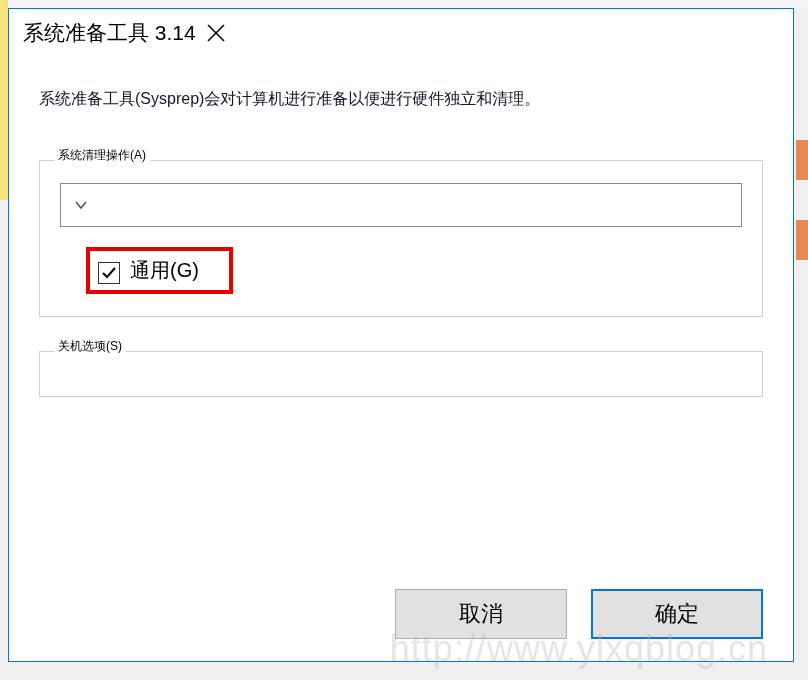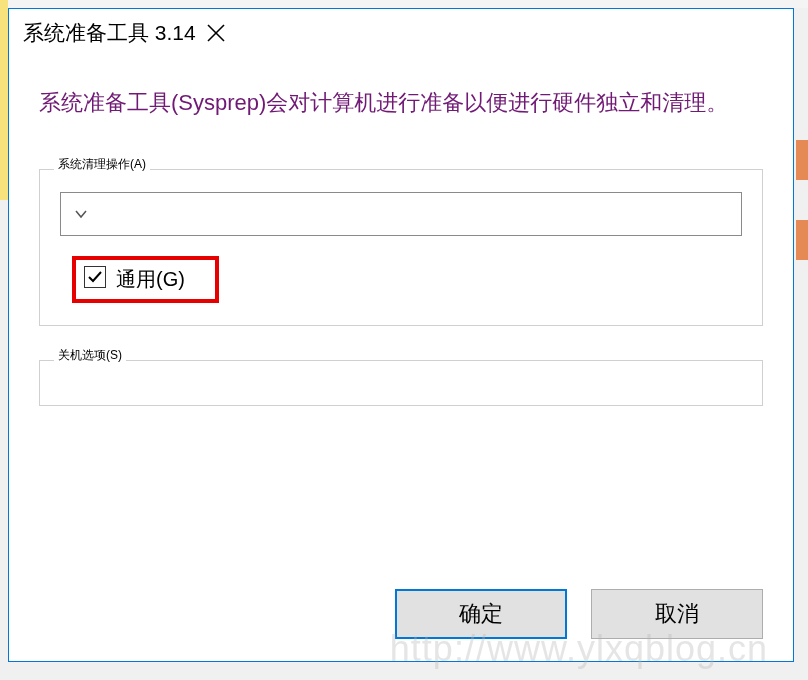--- a/index.html
+++ b/index.html
@@ -42,22 +42,22 @@
       cursor: pointer;
     }
     .close-btn svg { width: 20px; height: 20px; }
     .content {
       flex: 1;
       padding: 30px 30px 0 30px;
       display: flex;
       flex-direction: column;
     }
     .description {
-      font-size: 22px;
-      color: #701a75;
+      font-size: 16px;
+      color: #0f172a;
       line-height: 1.45;
       margin-bottom: 50px;
     }
     .groupbox {
       border: 1px solid #d0d0d0;
       position: relative;
       padding: 22px 20px 22px 20px;
       margin-bottom: 34px;
     }
     .groupbox-legend {
@@ -78,23 +78,23 @@
       align-items: center;
       justify-content: space-between;
       padding: 0 10px 0 12px;
       font-size: 20px;
       color: #000;
       cursor: pointer;
     }
     .dropdown .chev { width: 16px; height: 16px; }
     .checkbox-row {
       display: inline-flex;
-      align-items: flex-start;
+      align-items: flex-end;
       margin-top: 20px;
-      margin-left: 12px;
+      margin-left: 26px;
       padding: 6px 30px 6px 8px;
       border: 4px solid #e60000;
       gap: 10px;
     }
     .checkbox-box {
       width: 22px;
       height: 22px;
       border: 1px solid #333;
       background: #fff;
       display: flex;
@@ -186,23 +186,23 @@
       </div>
     </div>
 
     <div class="groupbox">
       <div class="groupbox-legend">关机选项(S)</div>
     </div>
 
   </div>
 
   <div class="button-row">
+    <div class="btn">
+      <span>取消</span>
+    </div>
     <div class="btn primary">
       <span>确定</span>
     </div>
-    <div class="btn">
-      <span>取消</span>
-    </div>
   </div>
 
 </div>
 
 <div class="watermark">http://www.ylxqblog.cn</div>
 
 </body></html>

